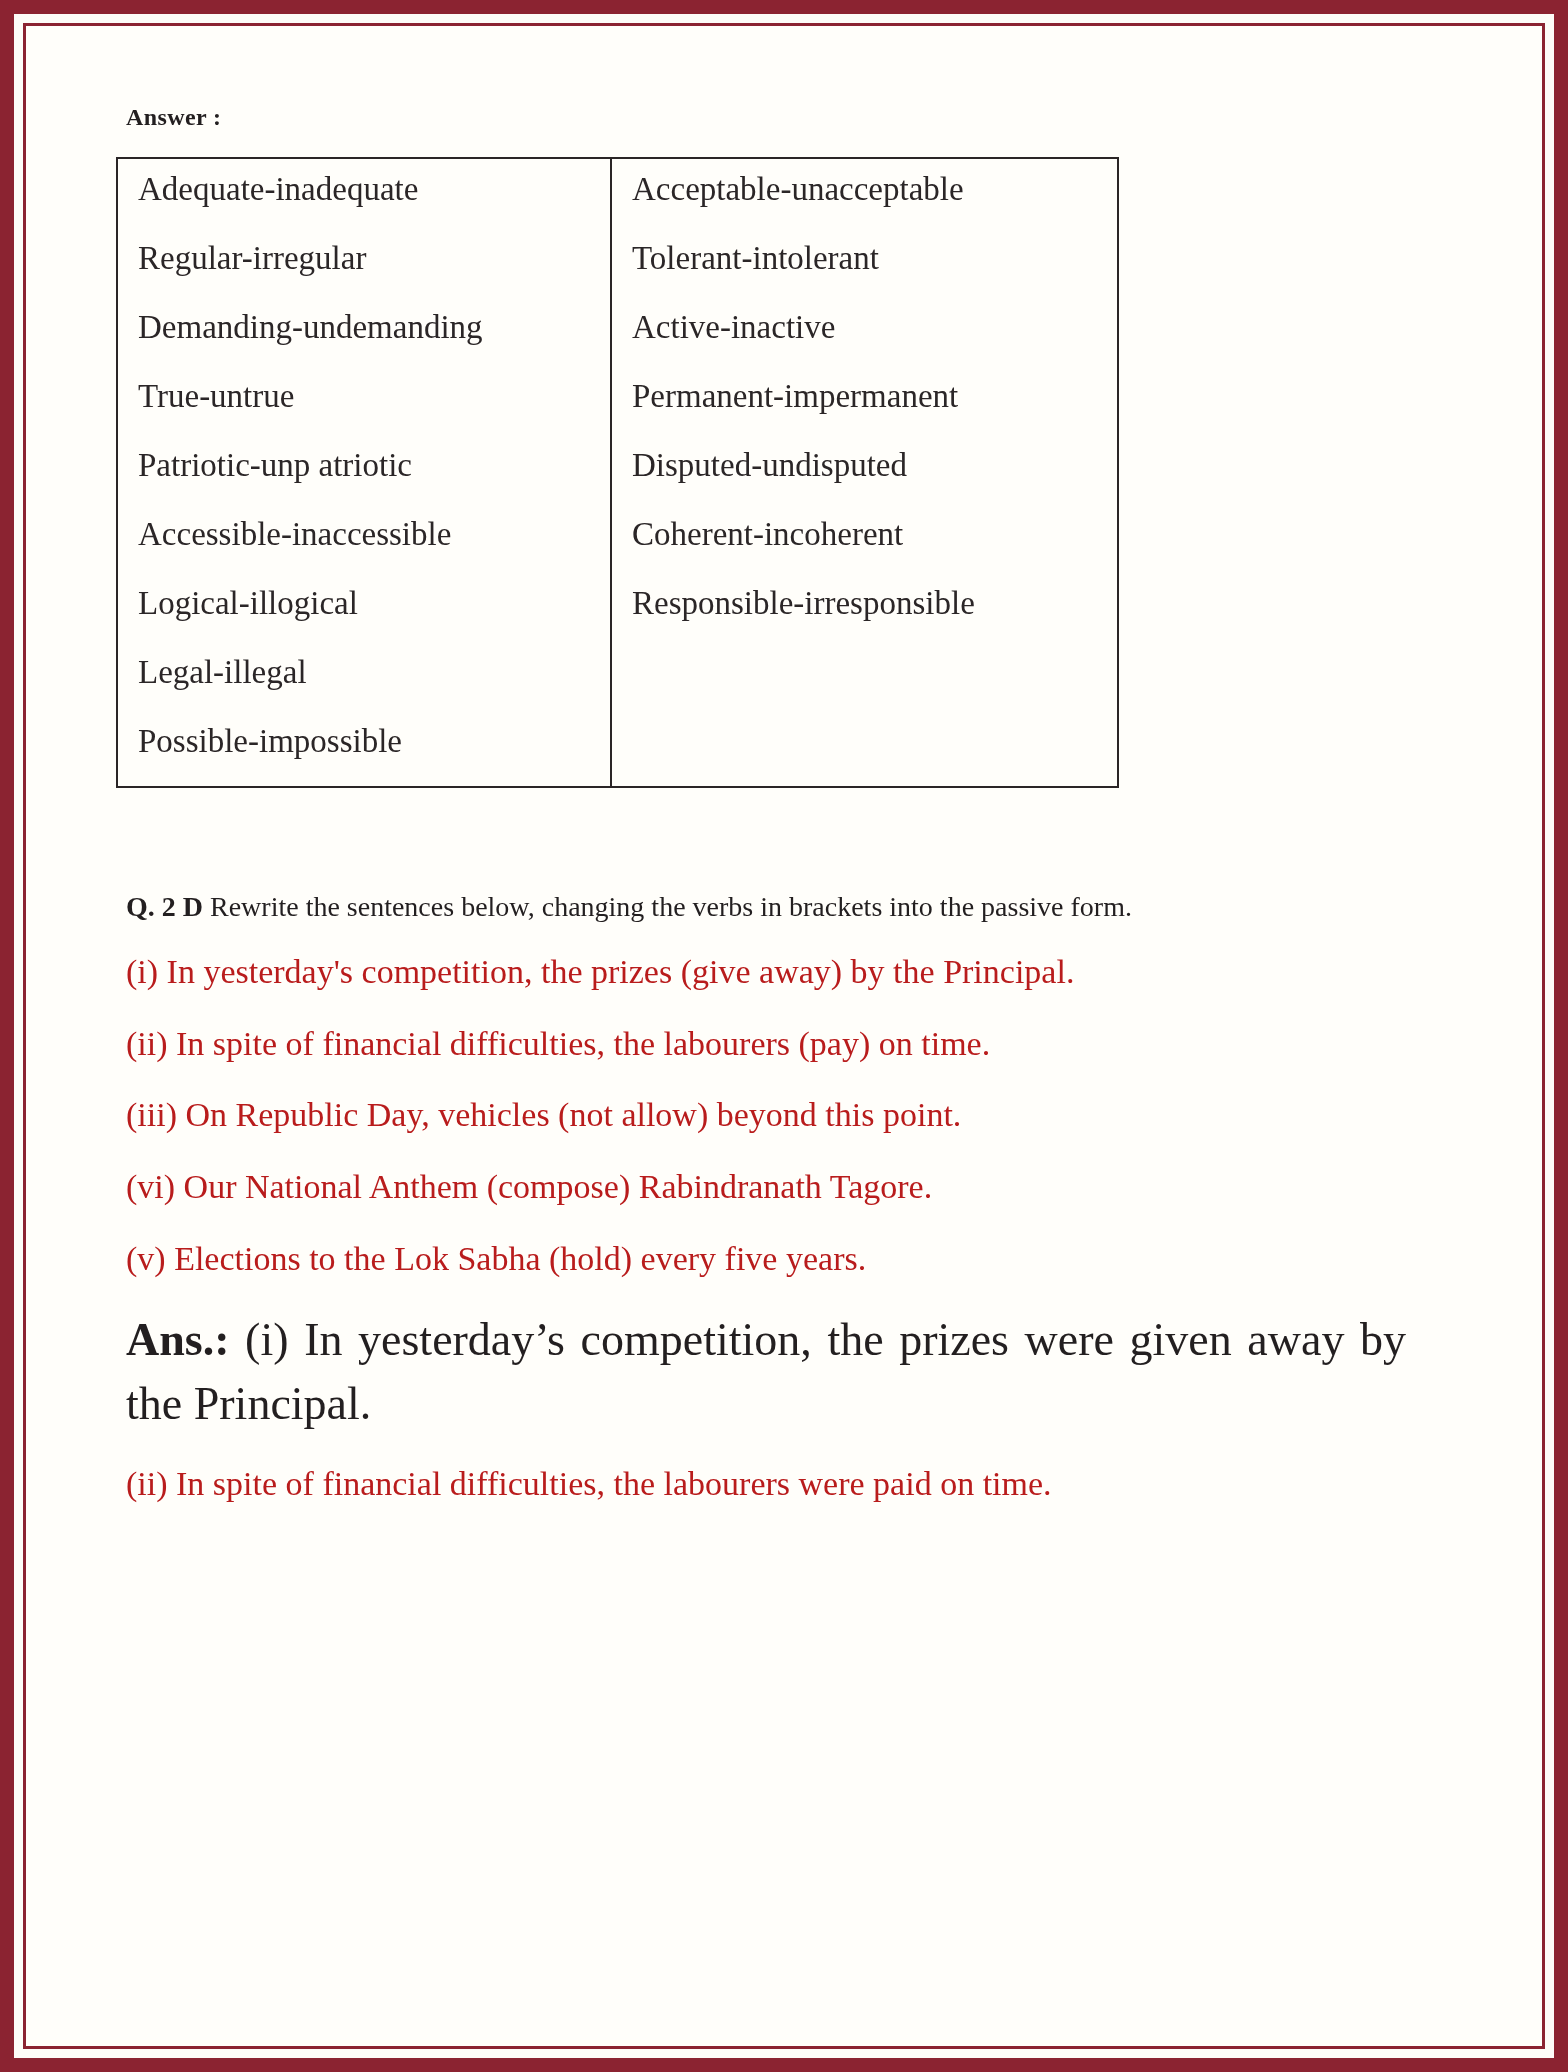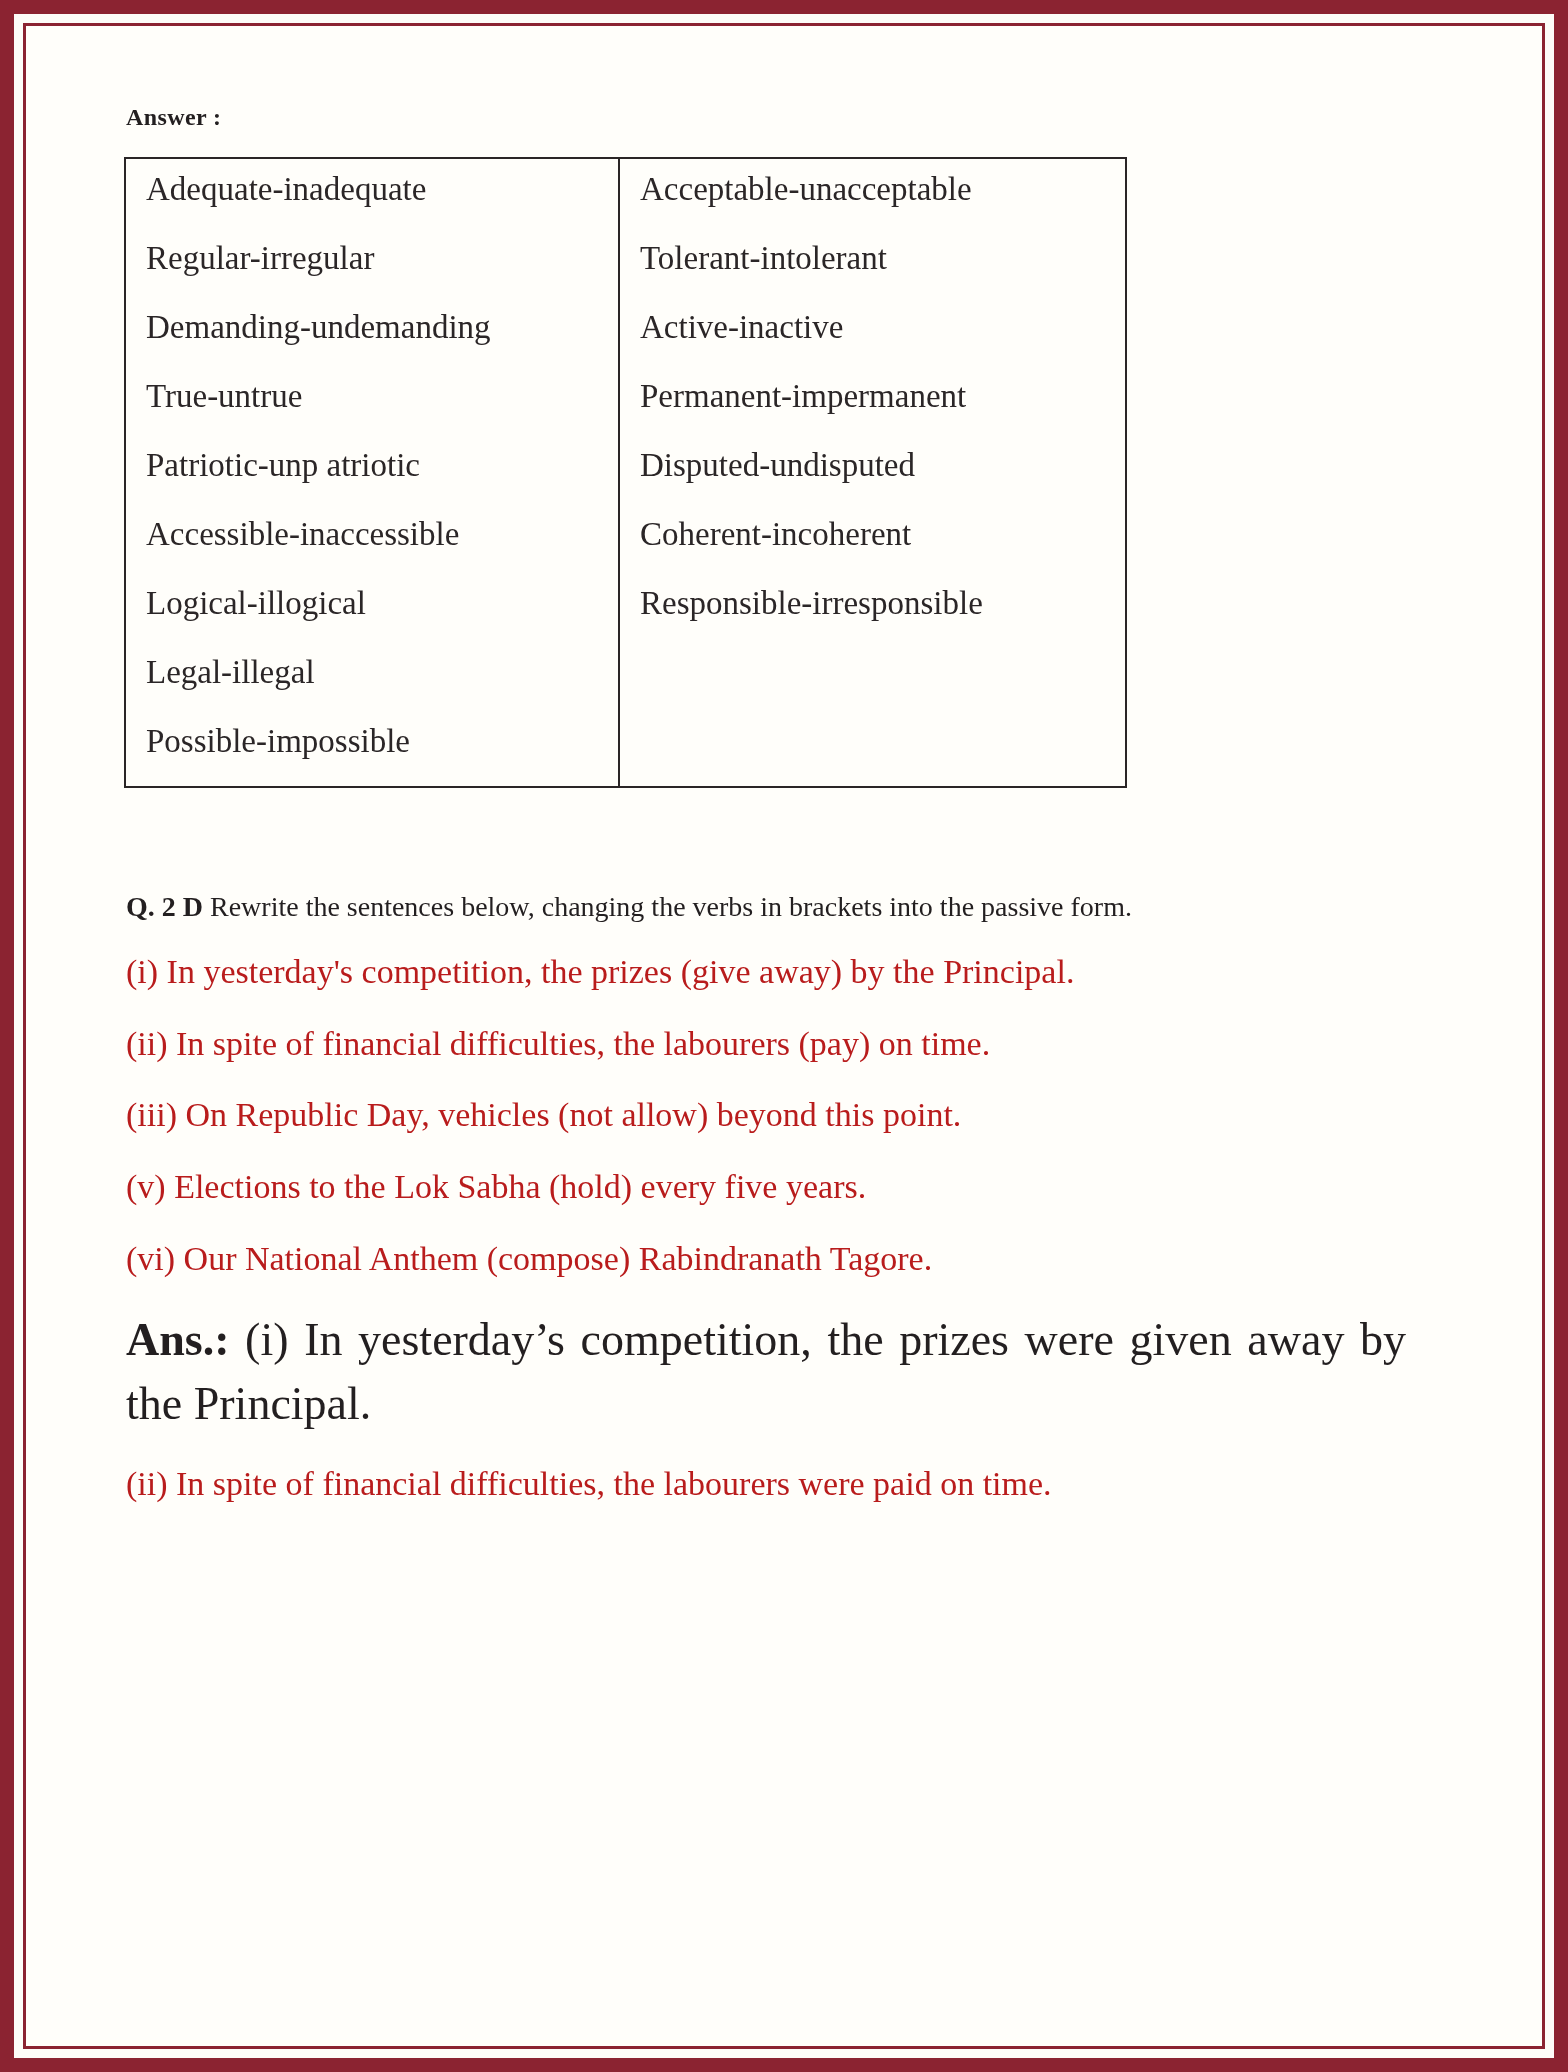--- a/index.html
+++ b/index.html
@@ -39,21 +39,21 @@
   .answer-heading {
     font-weight: bold;
     font-size: 24px;
     letter-spacing: 0.4px;
     color: #231f20;
     margin: 0 0 26px 14px;
   }
 
   .antonym-table {
     width: 1000px;
-    margin-left: 12px;
+    margin-left: 4px;
     border: 2.5px solid #2a2526;
     border-collapse: collapse;
     table-layout: fixed;
   }
   .antonym-table td {
     vertical-align: top;
     padding: 0;
     border: none;
   }
   .antonym-table td.col-left {
@@ -159,22 +159,22 @@
       </tbody>
         </table>
 
       <div class="question-block">
 
         <p class="q-heading"><span class="q-label">Q. 2 D</span><span> Rewrite the sentences below, changing the verbs in brackets into the passive form.</span></p>
 
         <p class="q-item">(i) In yesterday's competition, the prizes (give away) by the Principal.</p>
         <p class="q-item">(ii) In spite of financial difficulties, the labourers (pay) on time.</p>
         <p class="q-item">(iii) On Republic Day, vehicles (not allow) beyond this point.</p>
+        <p class="q-item">(vi) Our National Anthem (compose) Rabindranath Tagore.</p>
         <p class="q-item">(v) Elections to the Lok Sabha (hold) every five years.</p>
-        <p class="q-item">(vi) Our National Anthem (compose) Rabindranath Tagore.</p>
 
         <p class="ans-para"><span class="ans-label">Ans.:</span><span> (i) In yesterday’s competition, the prizes were given away by the Principal.</span></p>
 
         <p class="q-item nowrap-last">(ii) In spite of financial difficulties, the labourers were paid on time.</p>
 
       </div>
 
     </div>
   </div>
 </div>

